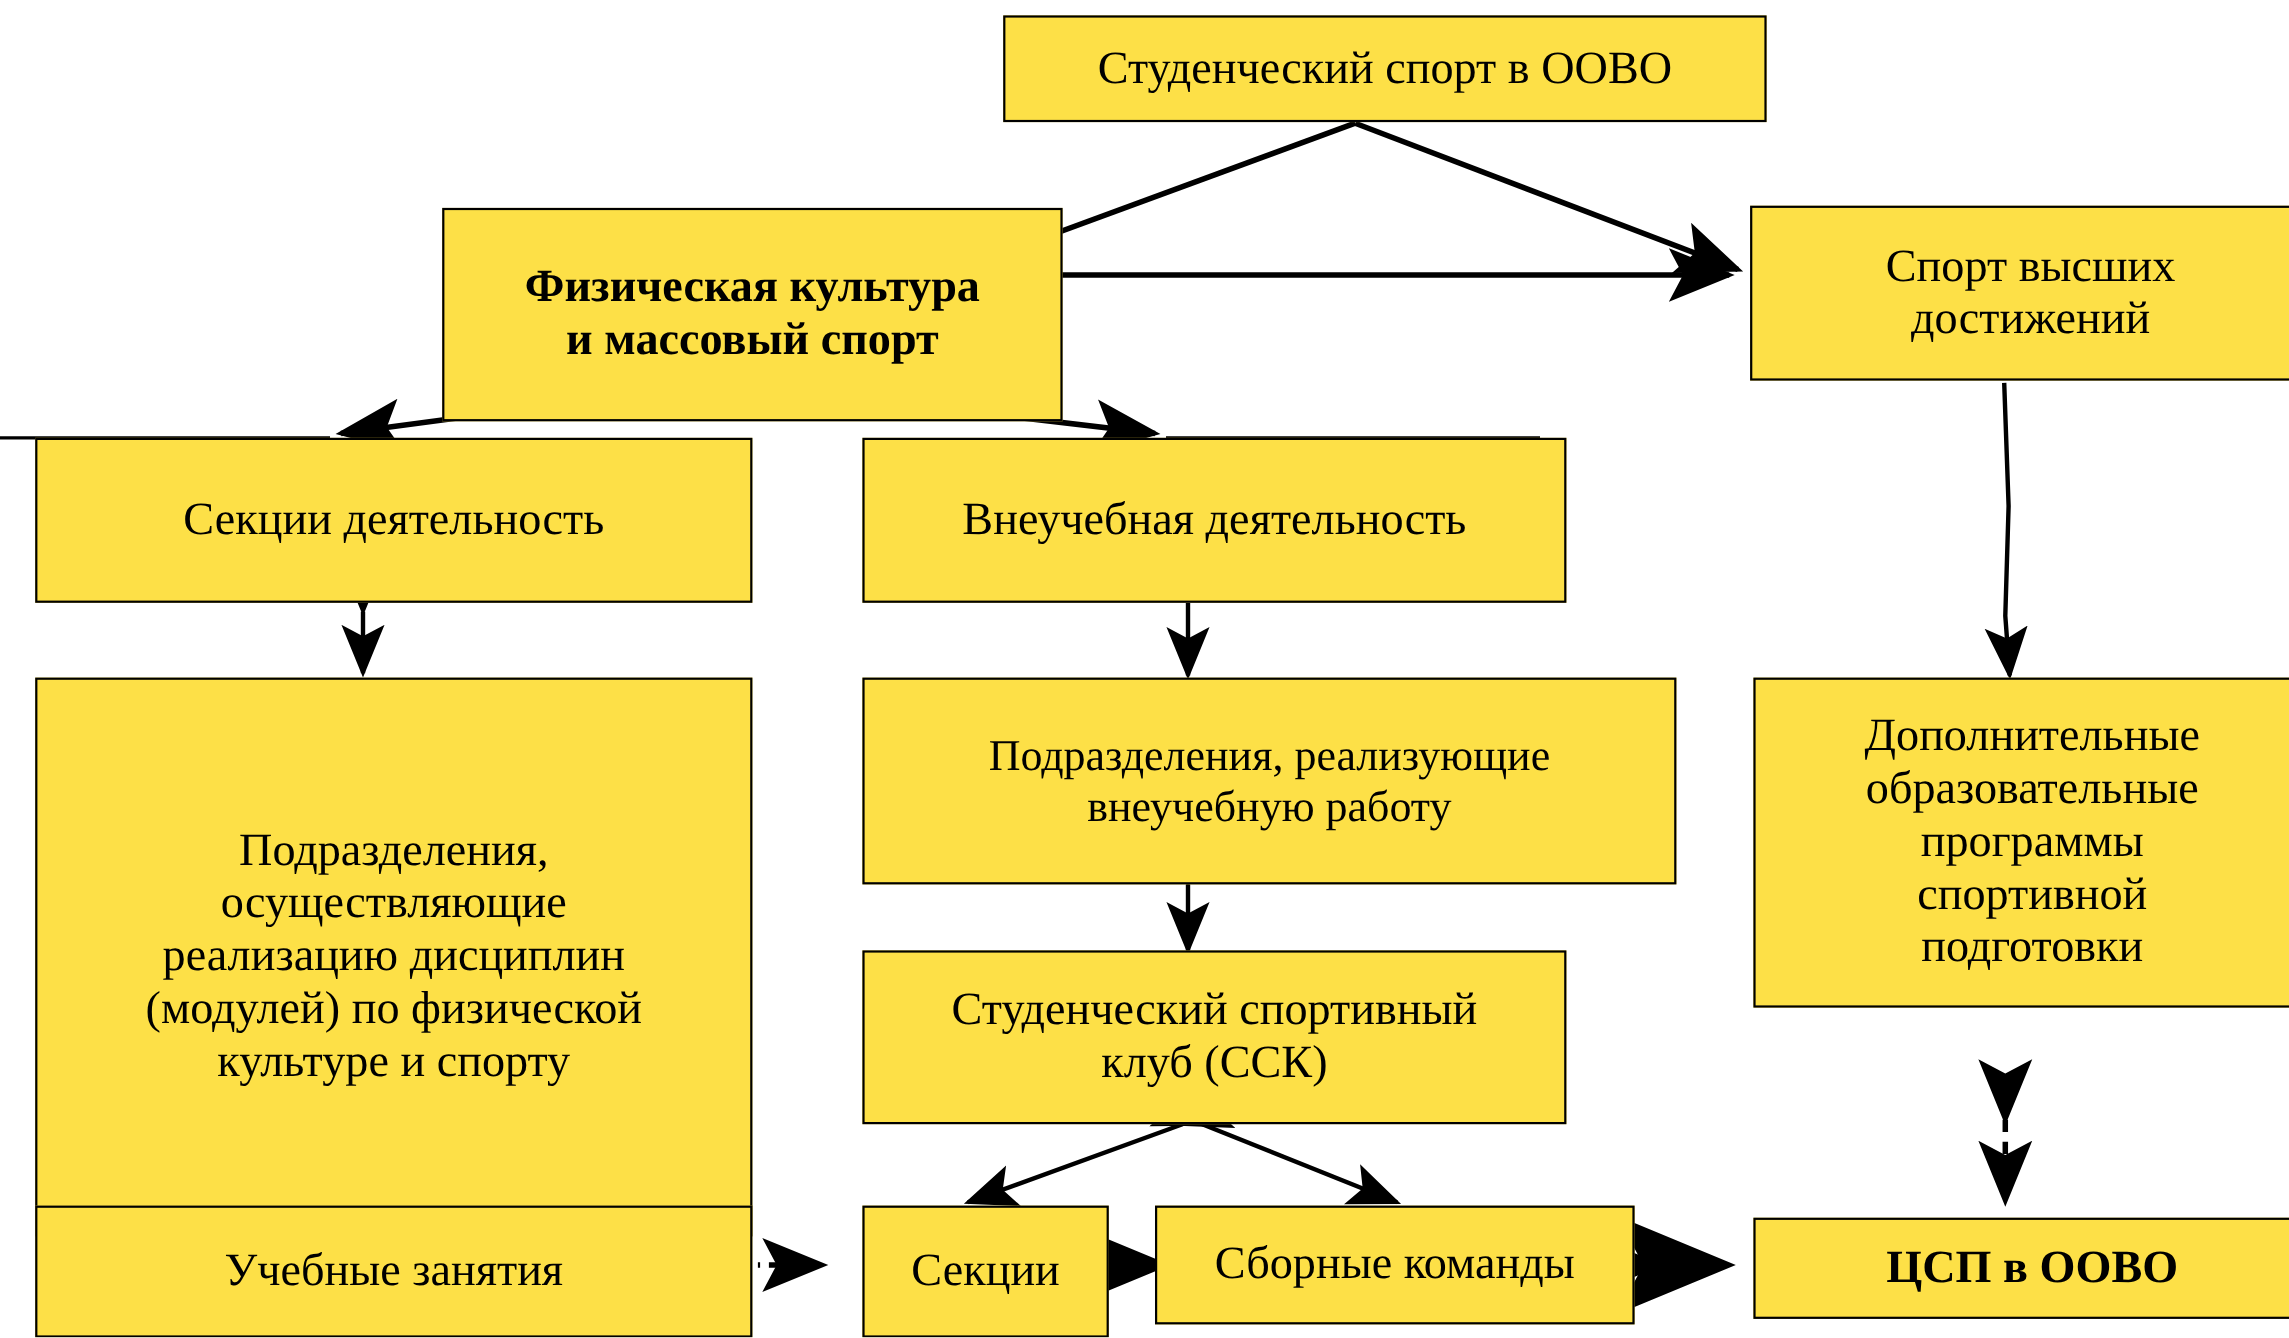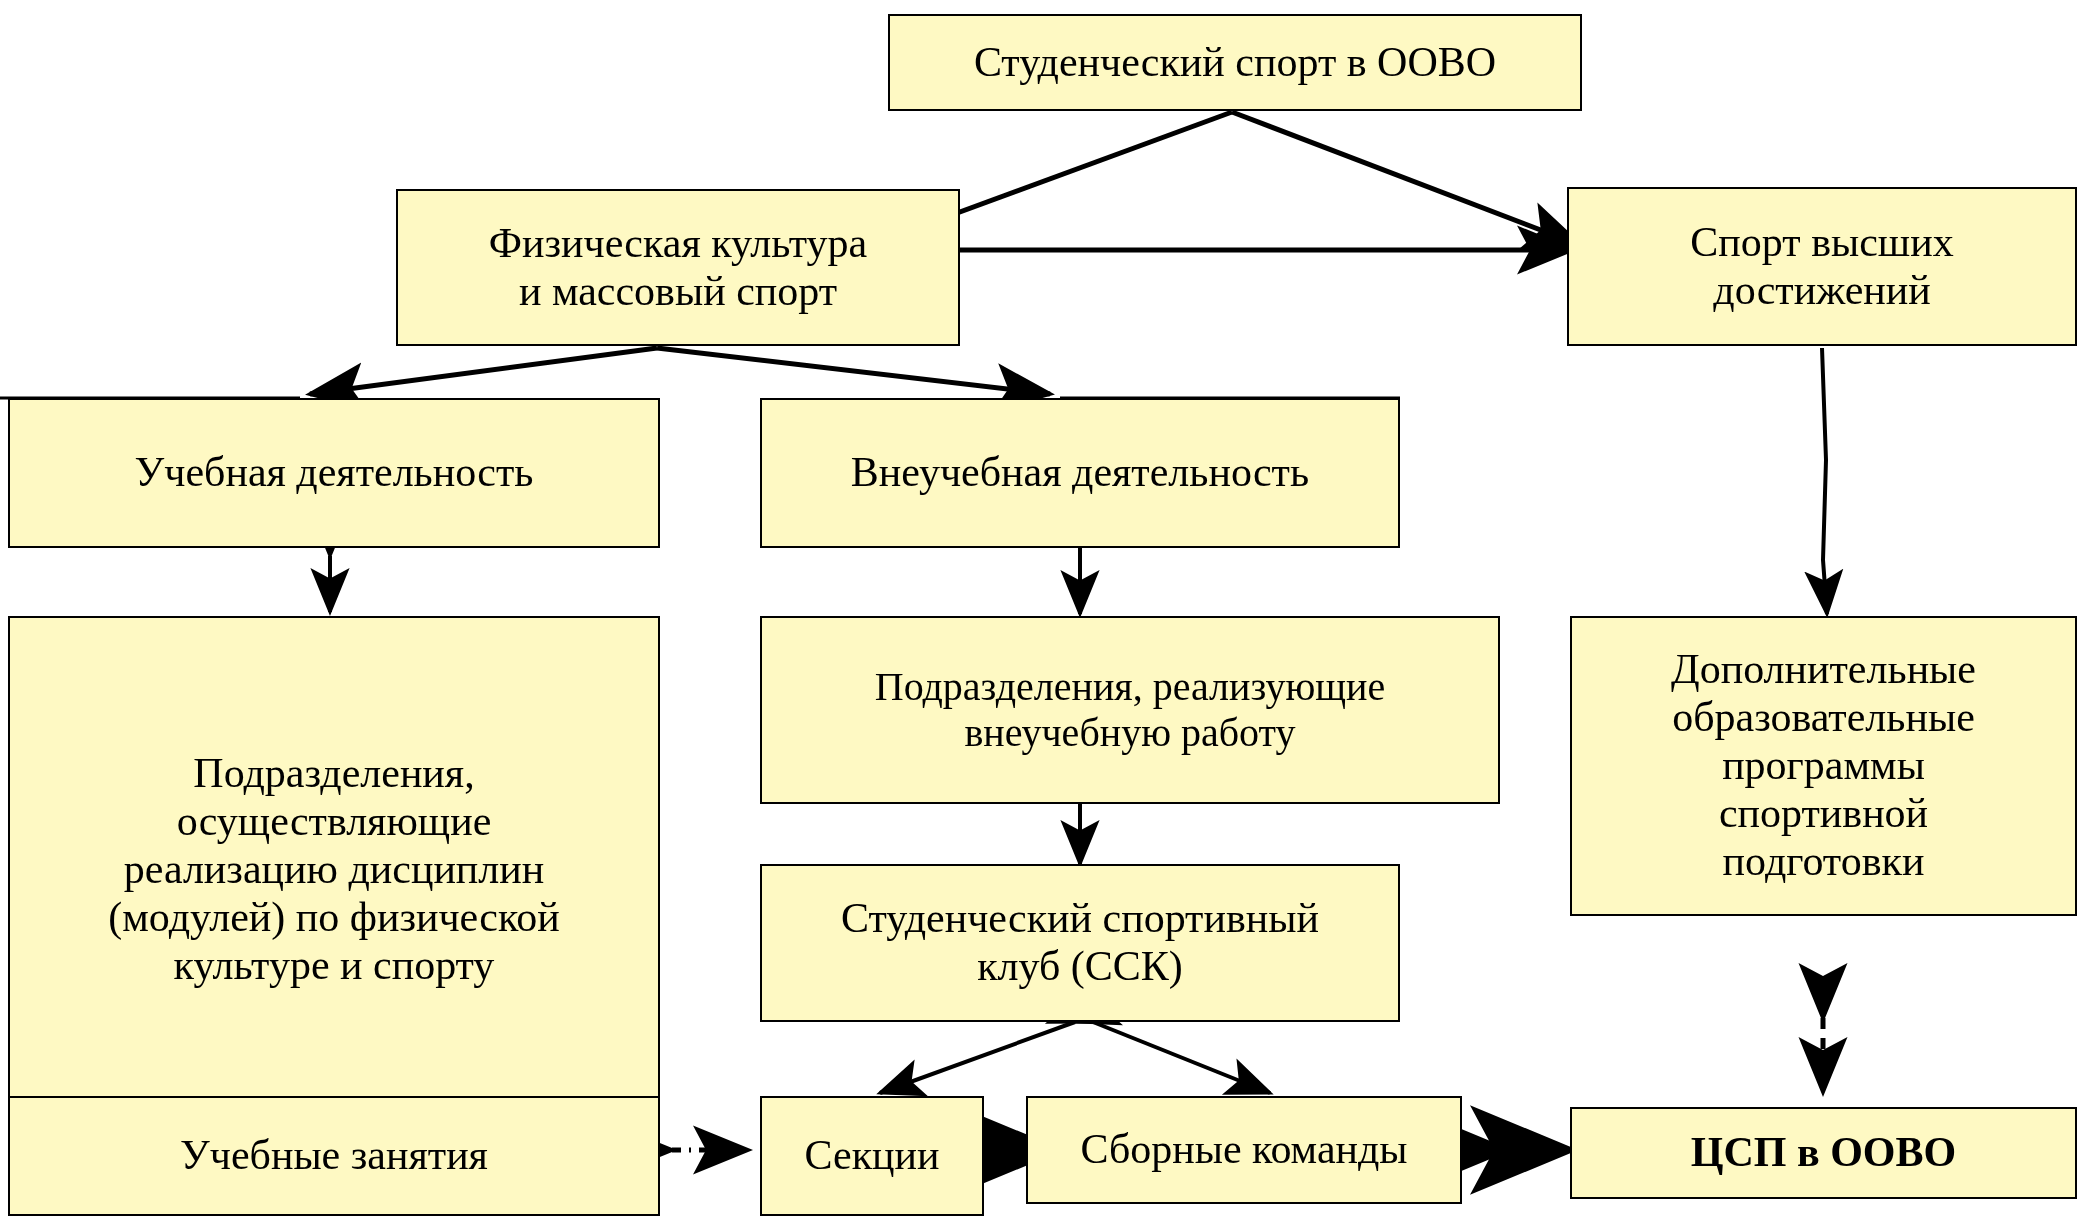--- a/index.html
+++ b/index.html
@@ -7,29 +7,30 @@
     position:relative;
     width:2081px;height:1216px;
     background:#ffffff;
     font-family:"Liberation Serif","DejaVu Serif",serif;
     overflow:hidden;
   }
   .node{
     position:absolute;
     box-sizing:border-box;
     border:2px solid #000000;
-    background:#fef9c3;
+    background:#fde047;
     display:flex;
     align-items:center;
     justify-content:center;
     text-align:center;
     color:#000000;
     line-height:1.14;
     padding:2px 8px;
     z-index:3;
+    margin-left:24px;
   }
   .node .txt{display:block;width:100%;}
   .f42{font-size:42px;}
   .f40{font-size:40px;}
   .bold{font-weight:bold;}
   svg#wires{
     position:absolute;left:0;top:0;width:2081px;height:1216px;
     z-index:1;pointer-events:none;
   }
 </style>
@@ -127,30 +128,30 @@
      csp --&gt;
     <g>
       <line x1="1823" y1="1018" x2="1823" y2="1092" stroke="#000" stroke-width="5" stroke-dasharray="11 9" marker-end="url(#ah)" marker-start="url(#ah)"></line>
     </g>
   </svg>
 
   <div class="node f42" style="left:888px;top:14px;width:694px;height:97px;">
     <span class="txt">Студенческий спорт в ООВО</span>
   </div>
 
-  <div class="node f42" style="left:396px;top:189px;width:564px;height:157px;">
+  <div class="node f42" style="left:378px;top:189px;width:564px;height:194px;font-weight:bold;">
     <span class="txt">Физическая культура<br>и массовый спорт</span>
   </div>
 
   <div class="node f42" style="left:1567px;top:187px;width:510px;height:159px;">
     <span class="txt">Спорт высших<br>достижений</span>
   </div>
 
   <div class="node f42" style="left:8px;top:398px;width:652px;height:150px;">
-    <span class="txt">Учебная деятельность</span>
+    <span class="txt">Секции деятельность</span>
   </div>
 
   <div class="node f42" style="left:760px;top:398px;width:640px;height:150px;">
     <span class="txt">Внеучебная деятельность</span>
   </div>
 
   <div class="node f42" style="left:8px;top:616px;width:652px;height:508px;">
     <span class="txt">Подразделения,<br>осуществляющие<br>реализацию дисциплин<br>(модулей) по физической<br>культуре и спорту</span>
   </div>
 

